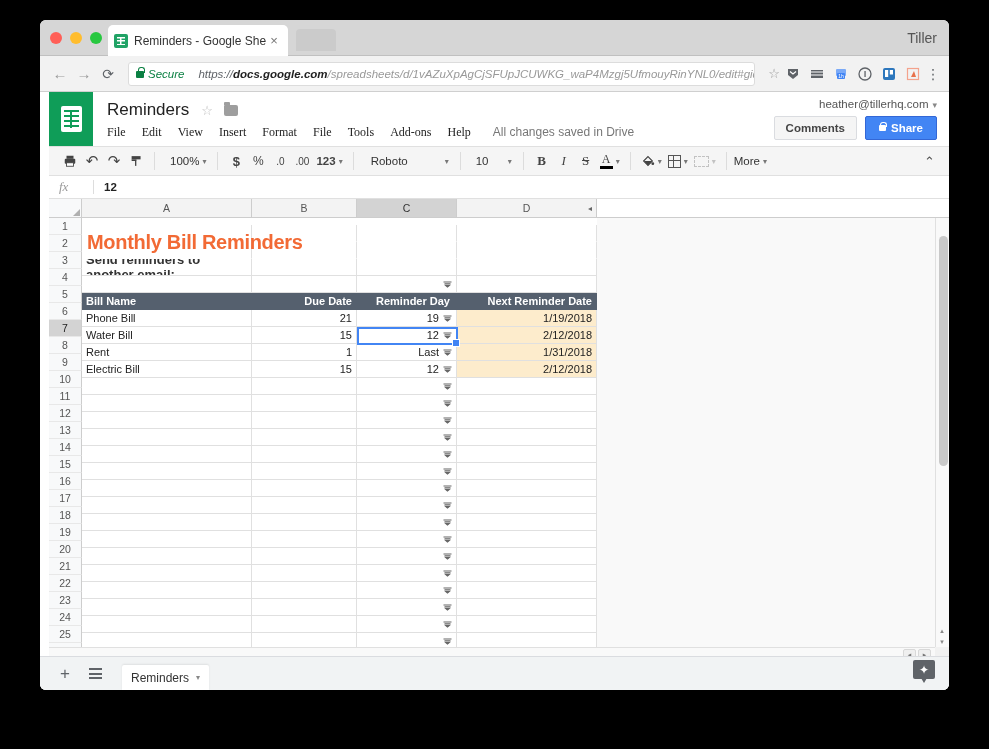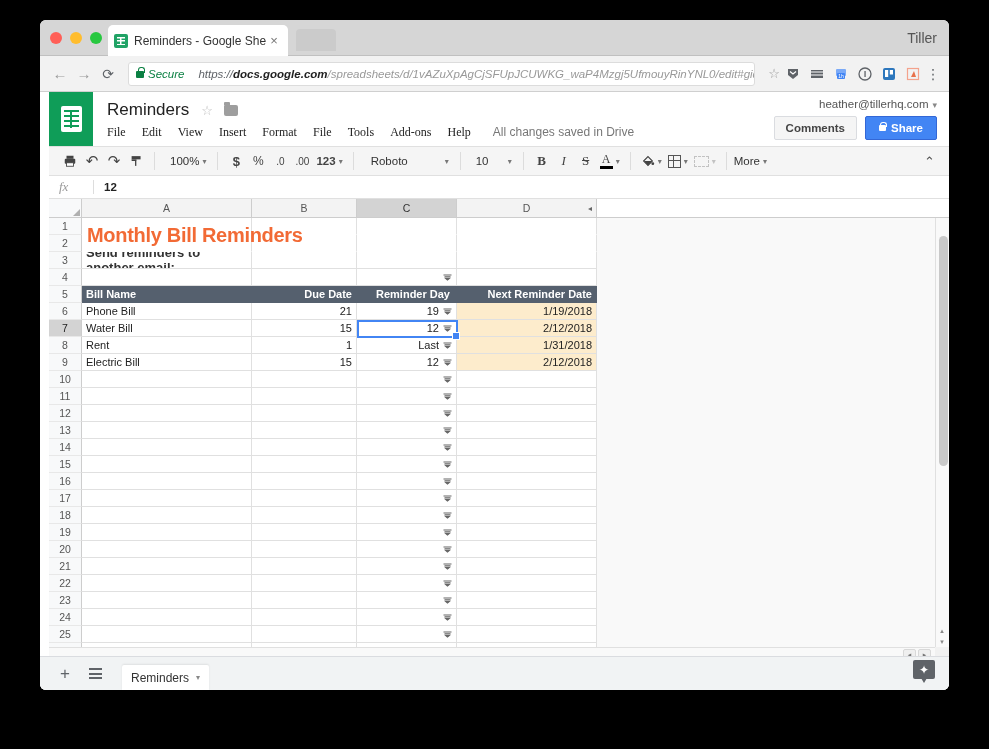--- a/index.html
+++ b/index.html
@@ -295,21 +295,21 @@
 
   .rows { display: flex; }
   .rowhead-col { width: 33px; flex: none; }
   .rh {
     height: 17px; background: #f8f9fa;
     border-right: 1px solid #cdcdcd; border-bottom: 1px solid #e8e8e8;
     font-size: 10.5px; color: #555;
     display: flex; align-items: center; justify-content: center;
   }
   .rh.sel { background: #d3d3d3; color: #222; }
-  .cells-col { flex: none; width: 515px; position: relative; }
+  .cells-col { flex: none; width: 515px; position: relative; margin-top: 7px; }
   .grid-blank { flex: 1; background: #f9f9f9; }
 
   .row { display: flex; height: 17px; }
   .cell {
     border-right: 1px solid #e0e0e0; border-bottom: 1px solid #e0e0e0;
     font-size: 11px; color: #222;
     display: flex; align-items: center;
     padding: 0 4px; overflow: hidden;
     background: #fff;
   }

